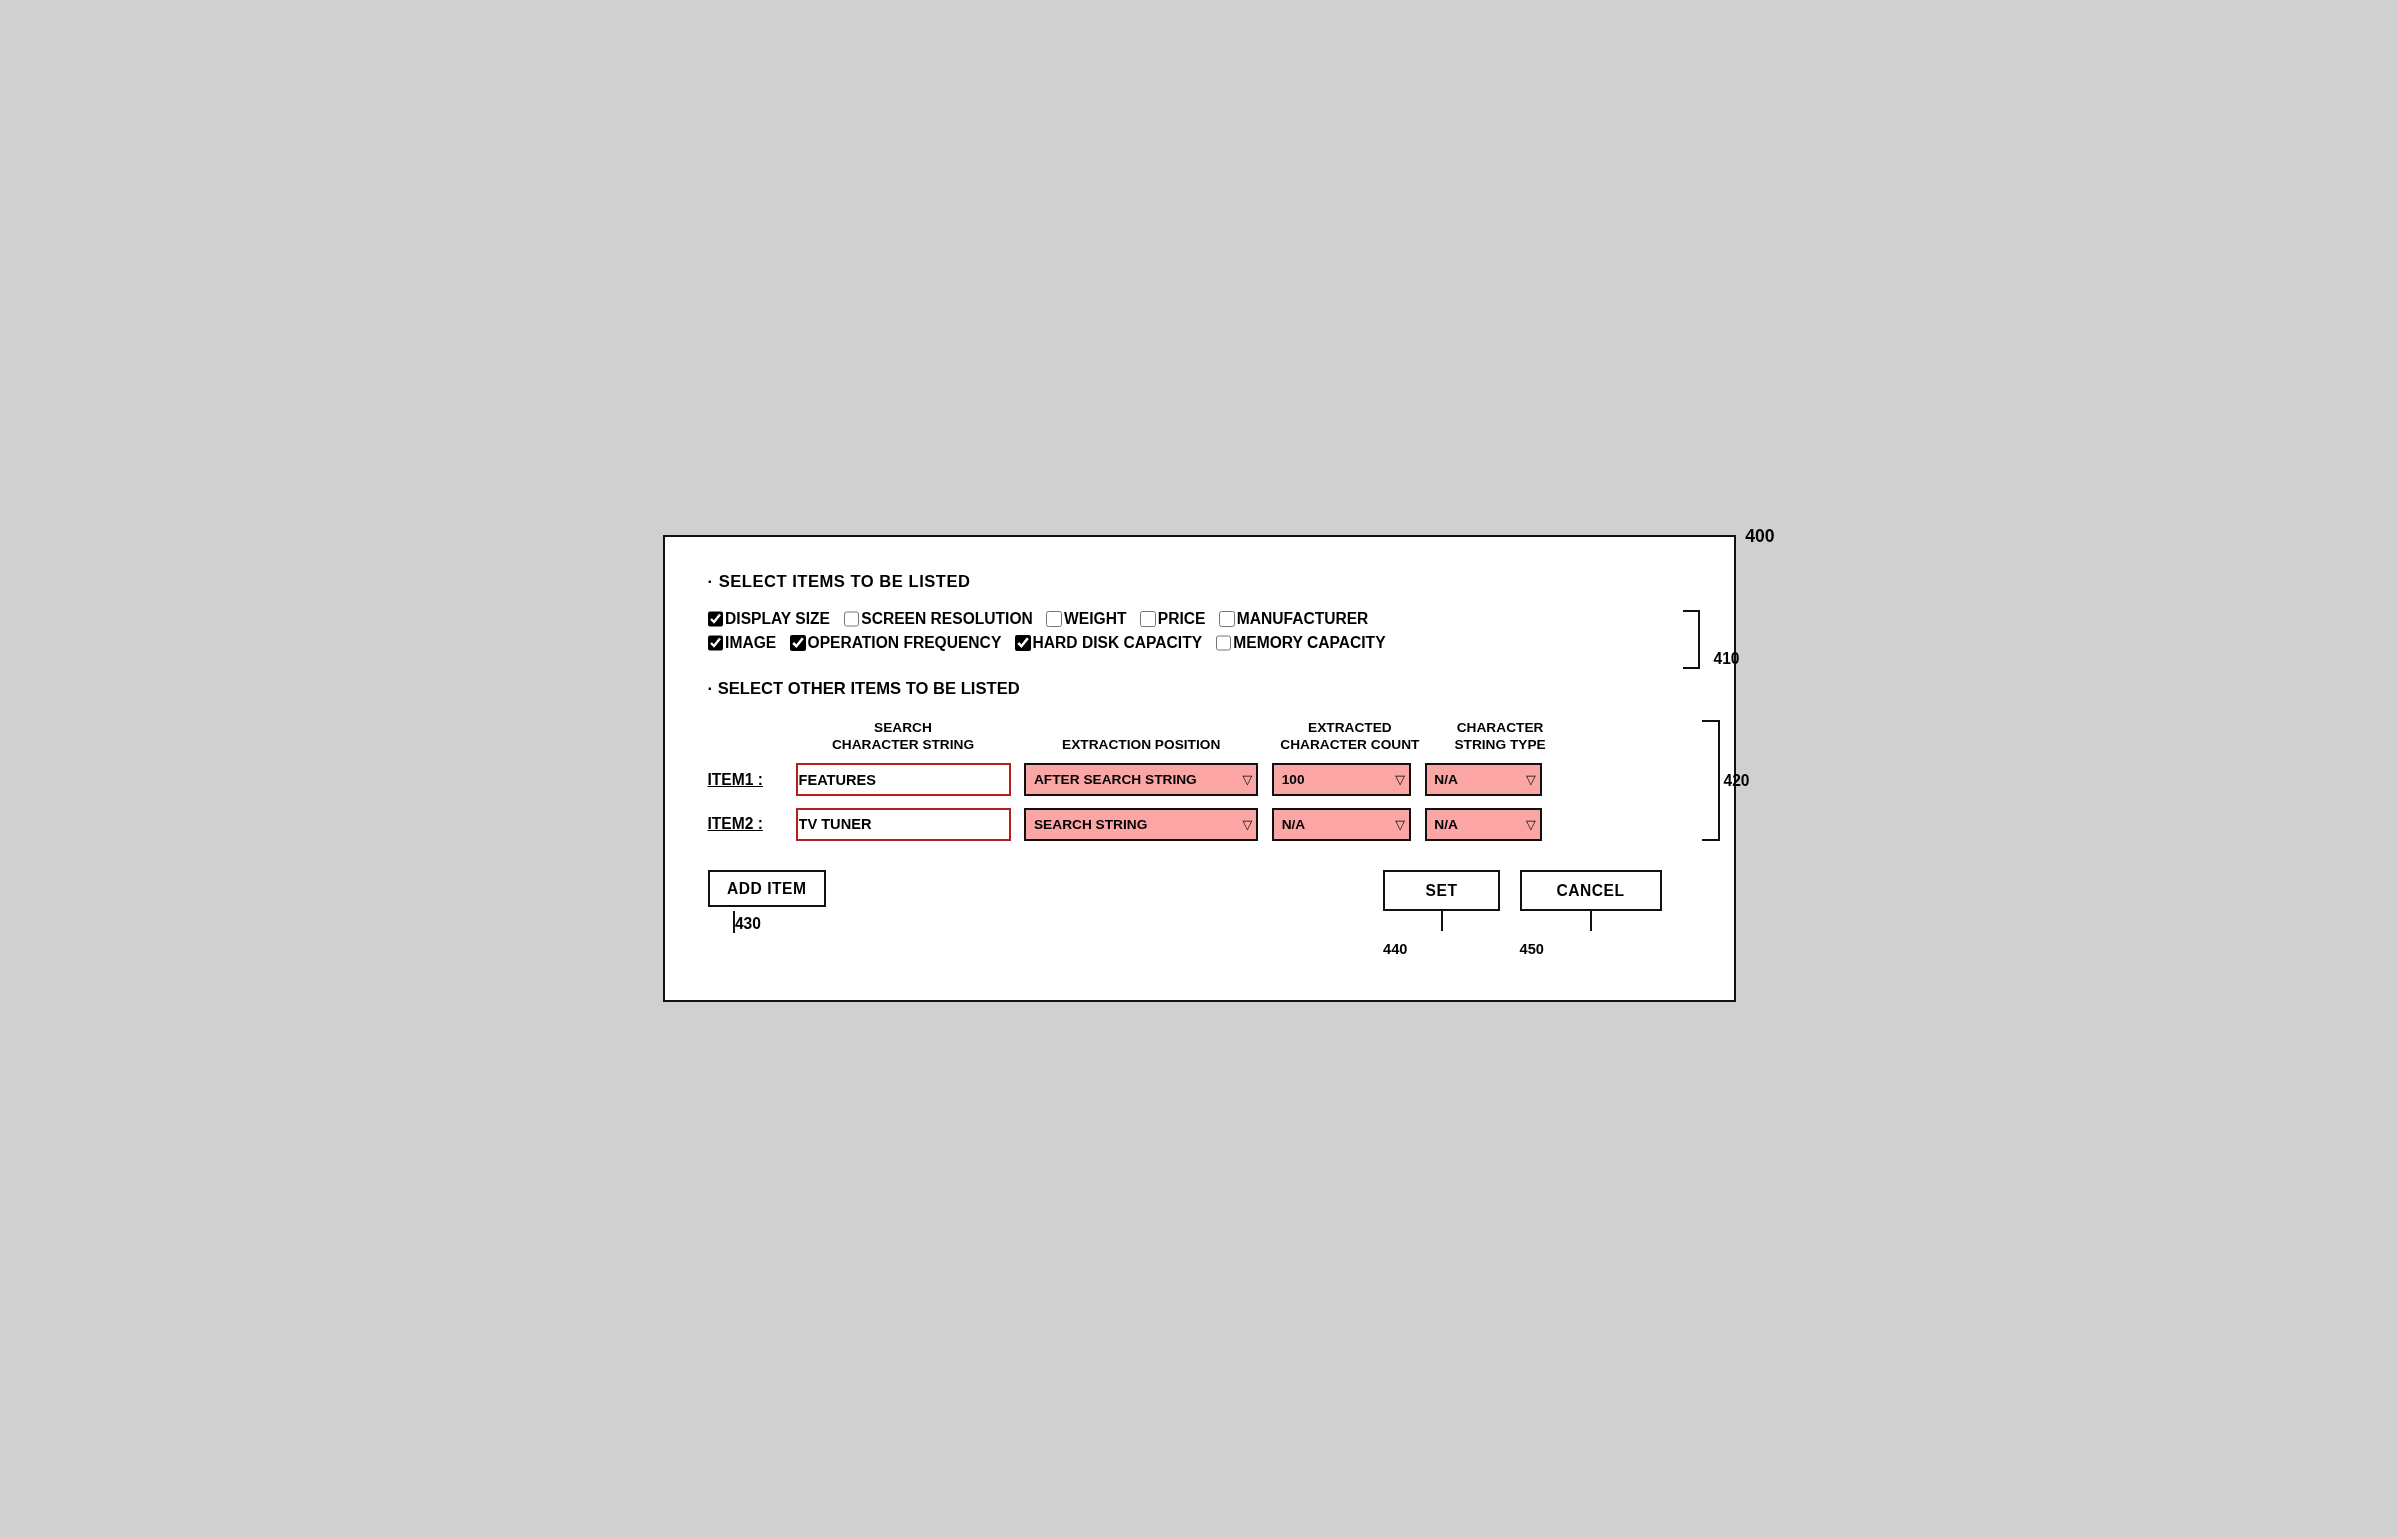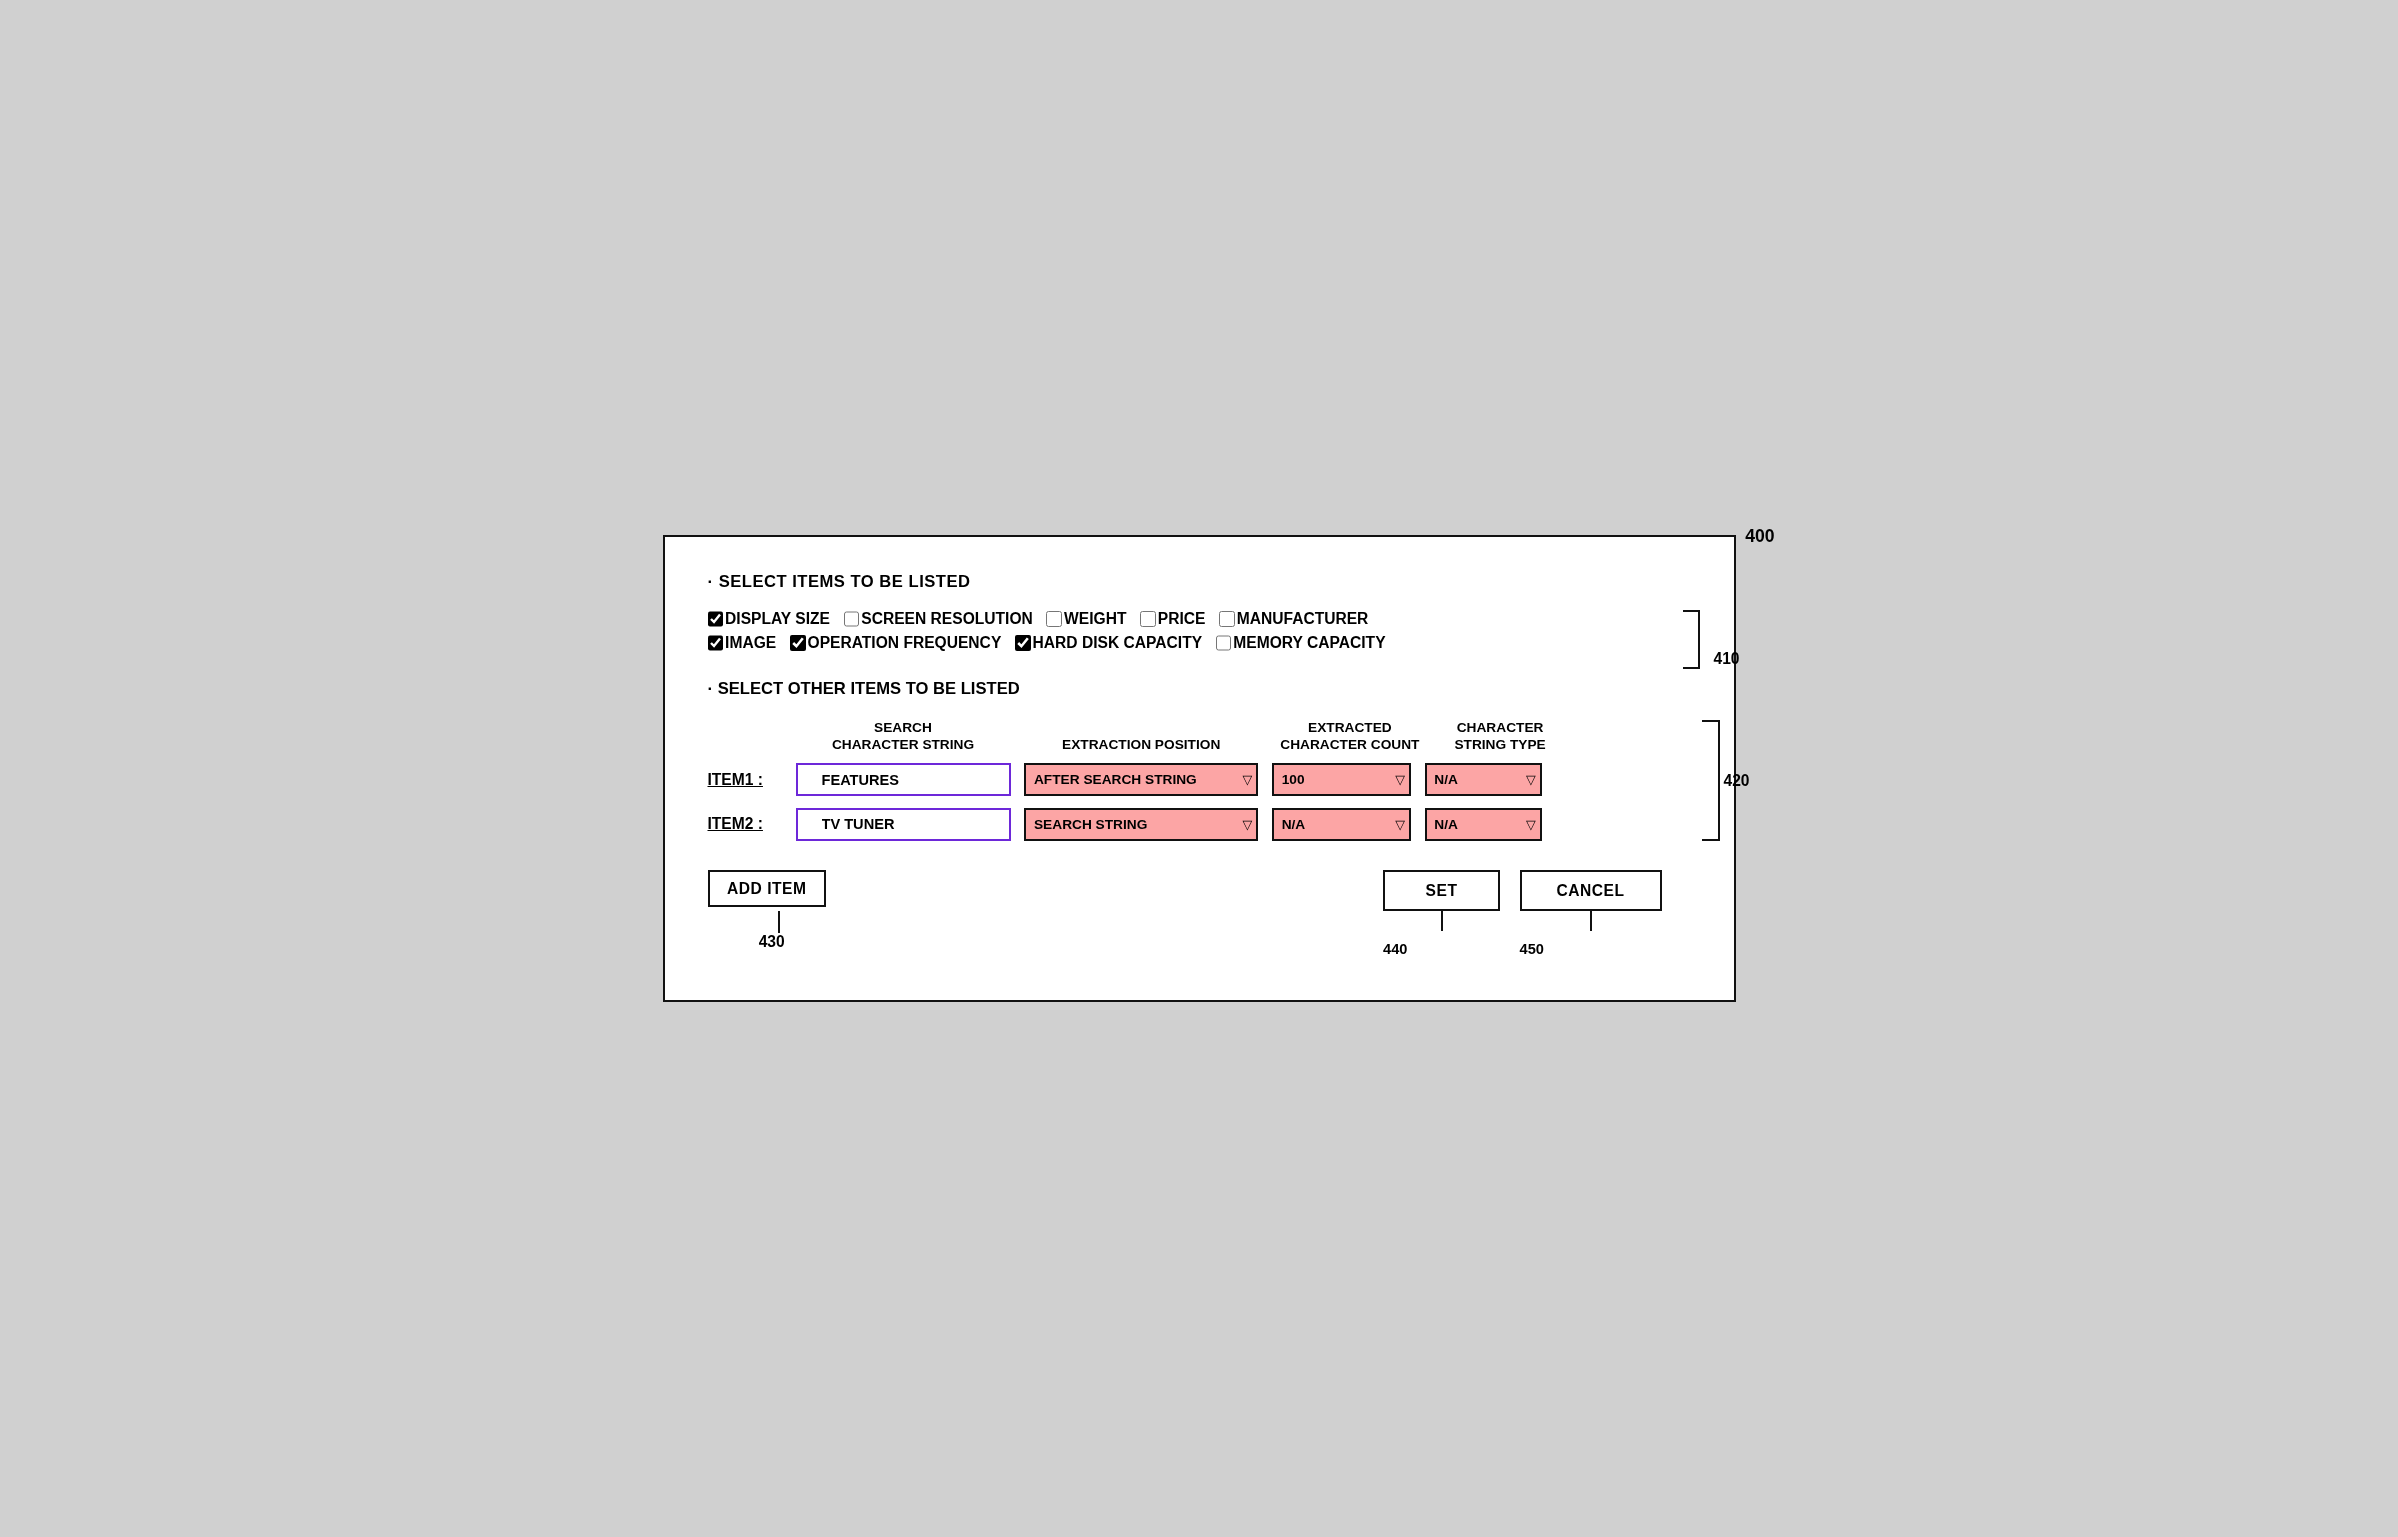--- a/index.html
+++ b/index.html
@@ -121,22 +121,22 @@
       font-size: 15.6px;
       font-weight: bold;
       font-family: Arial, sans-serif;
       width: 88px;
       flex-shrink: 0;
       text-decoration: underline;
     }
     .text-input {
       width: 215px;
       height: 33px;
-      border: 2px solid #6d28d9;
-      padding: 0 24px;
+      border: 2px solid #b91c1c;
+      padding: 0 1px;
       font-size: 14.6px;
       font-weight: bold;
       font-family: Arial, sans-serif;
       background: #fff;
     }
     .select-wrapper {
       position: relative;
       display: inline-flex;
       align-items: center;
     }
@@ -358,21 +358,21 @@
       </div>
 
       <div class="bracket-420"></div>
       <span class="bracket-label-420">420</span>
     </div>
 
     <div class="bottom-row">
 
       <div class="add-item-section">
         <button class="add-item-btn">ADD ITEM</button>
-        <div style="display:flex; flex-direction:column; align-items:center; margin-top:3.9px; margin-left: 9.8px;">
+        <div style="display:flex; flex-direction:row; align-items:flex-end; margin-top:3.9px; margin-left: 9.8px;">
           <div style="width:2px; height:21.5px; background:#111; margin-left:15.6px;"></div>
           <span class="annotation-label" style="position:static; font-size:15.6px;">430</span>
         </div>
       </div>
 
       <div class="action-buttons">
         <div class="action-btn-wrapper">
           <button class="action-btn">SET</button>
           <div class="anno-sub-line"></div>
           <span class="anno-sub">440</span>

